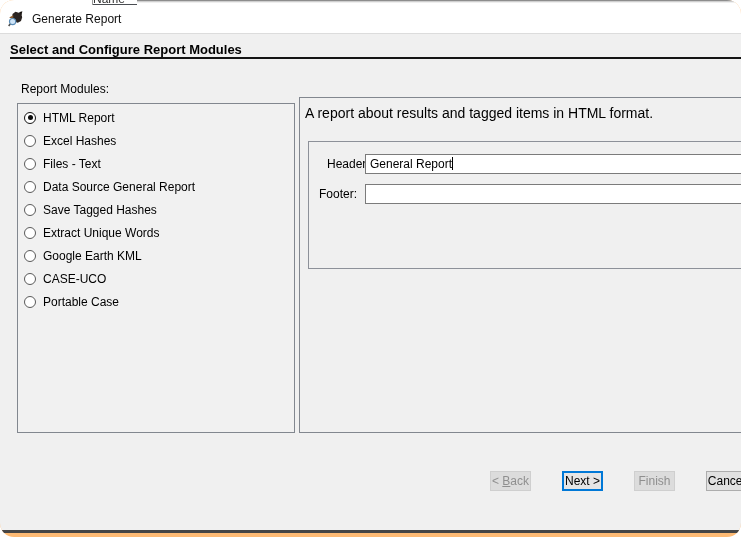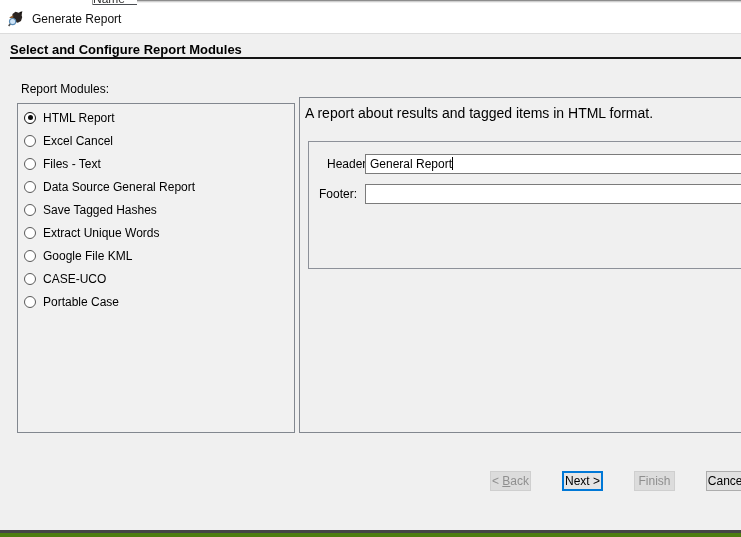--- a/index.html
+++ b/index.html
@@ -1,19 +1,19 @@
 <!DOCTYPE html>
 <html><head>
 <meta charset="utf-8">
 <style>
   * { margin:0; padding:0; box-sizing:border-box; }
   html,body { width:741px; height:537px; }
   body { font-family:"Liberation Sans", sans-serif; }
 
-  .screen { position:relative; width:741px; height:537px; background:#4d7c0f; overflow:hidden; }
+  .screen { position:relative; width:741px; height:537px; background:#fdba74; overflow:hidden;border-radius:14px; }
 
   
   .bg-strip { position:absolute; left:0; top:0; width:741px; height:5px; background:#ffffff; }
   .bg-colsep { position:absolute; left:92px; top:0; width:1px; height:5px; background:#9a9a9a; }
   .bg-colheader { position:absolute; left:93px; top:0; width:44px; height:5px; overflow:hidden; border-bottom:1px solid #4a4d52; }
   .bg-colheader span { display:block; margin-top:-8px; font-size:12px; color:#333; }
   .bg-topline { position:absolute; left:137px; top:0; width:604px; height:3px;
                 background:linear-gradient(#8d8d8d 0 40%, #cfcfcf 40% 75%, #efefef 75%); }
 
   
@@ -101,41 +101,41 @@
 
     <div class="rm-label">Report Modules:</div>
 
     <div class="left-box">
         <div class="radio-row">
           <span class="radio selected"></span>
           <span class="radio-label">HTML Report</span>
         </div>
         <div class="radio-row">
           <span class="radio"></span>
-          <span class="radio-label">Excel Cancel</span>
+          <span class="radio-label">Excel Hashes</span>
         </div>
         <div class="radio-row">
           <span class="radio"></span>
           <span class="radio-label">Files - Text</span>
         </div>
         <div class="radio-row">
           <span class="radio"></span>
           <span class="radio-label">Data Source General Report</span>
         </div>
         <div class="radio-row">
           <span class="radio"></span>
           <span class="radio-label">Save Tagged Hashes</span>
         </div>
         <div class="radio-row">
           <span class="radio"></span>
           <span class="radio-label">Extract Unique Words</span>
         </div>
         <div class="radio-row">
           <span class="radio"></span>
-          <span class="radio-label">Google File KML</span>
+          <span class="radio-label">Google Earth KML</span>
         </div>
         <div class="radio-row">
           <span class="radio"></span>
           <span class="radio-label">CASE-UCO</span>
         </div>
         <div class="radio-row">
           <span class="radio"></span>
           <span class="radio-label">Portable Case</span>
         </div>
       </div>

